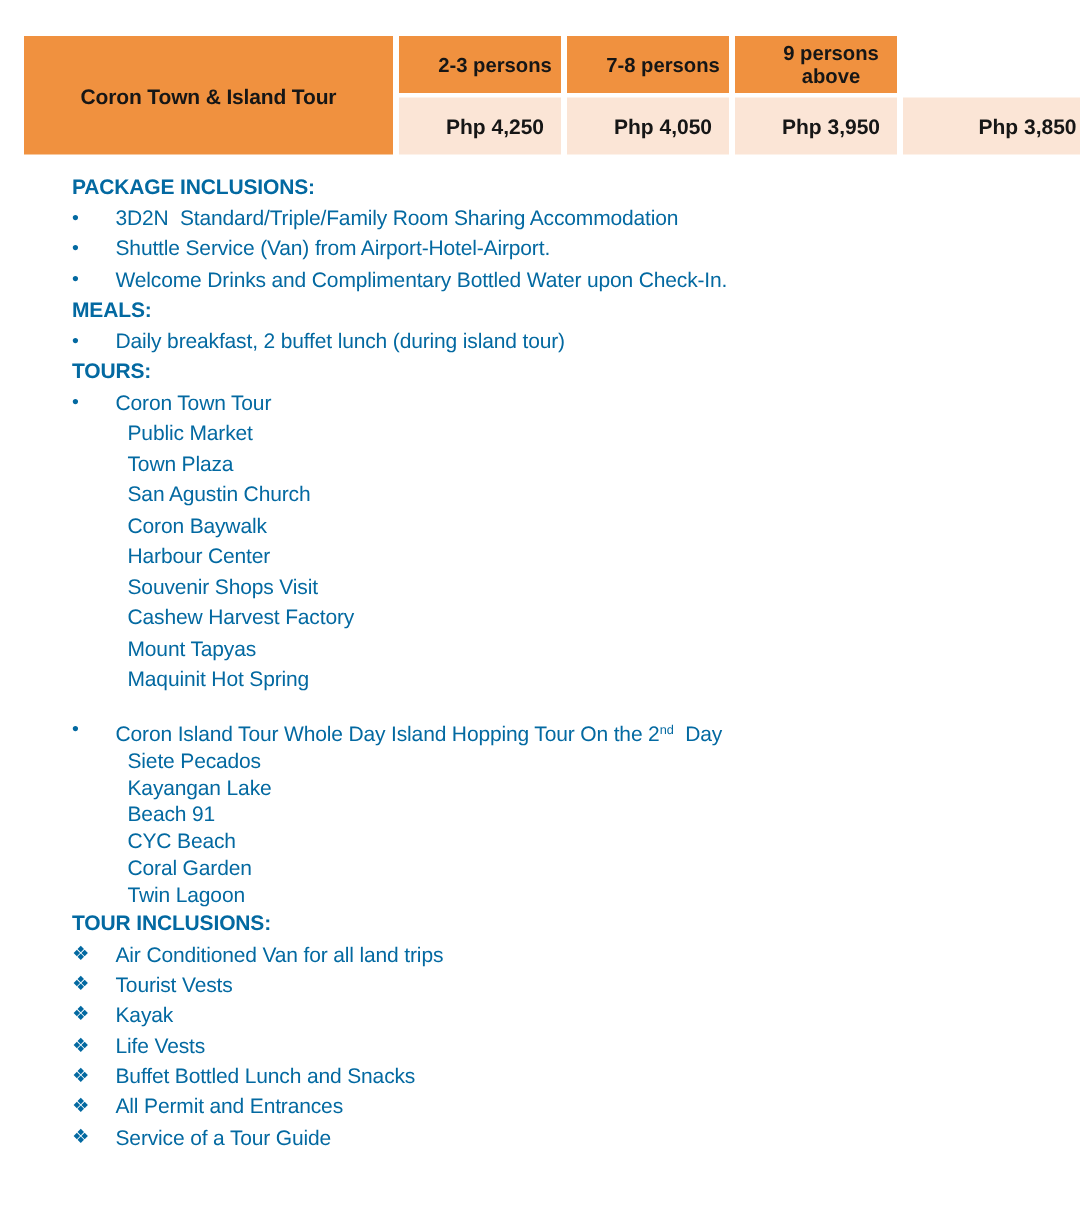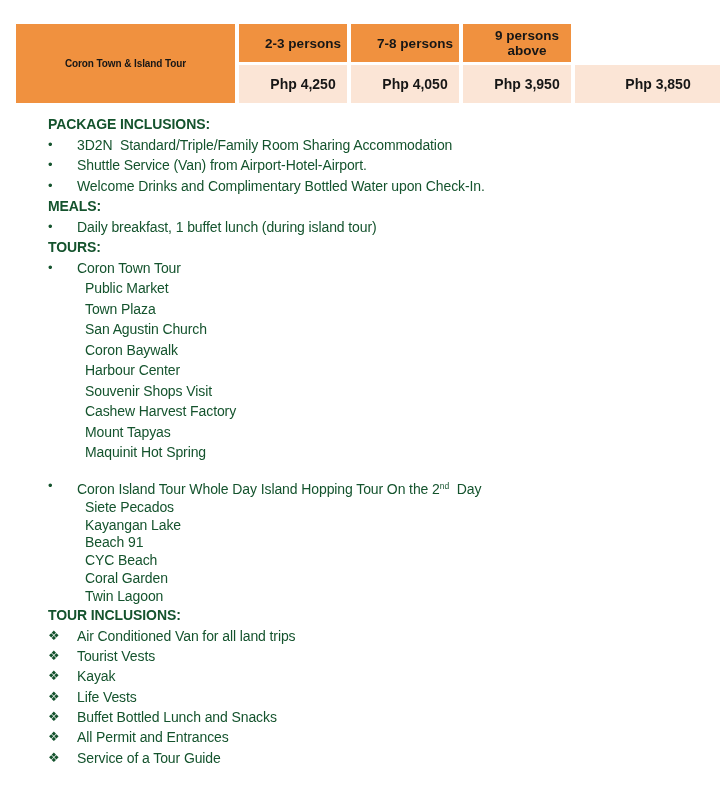--- a/index.html
+++ b/index.html
@@ -13,41 +13,41 @@
   }
   .page { position: relative; width: 720px; height: 808px; background: #ffffff; }
 
   
   .ptable {
     position: absolute; top: 24px; left: 16px;
     display: flex; gap: 4px;
     font-weight: 700; color: #161616;
   }
   .tour-cell {
-    width: 219px; height: 79px;
+    width: 246px; height: 79px;
     background: var(--header-bg, #F0913F);
     display: flex; align-items: center; justify-content: center;
-    text-align: center; font-size: 10px; letter-spacing: -0.1px;
+    text-align: center; font-size: 14px; letter-spacing: -0.1px;
   }
   .tcols { display: flex; flex-direction: column; gap: 3px; }
   .trow { display: flex; gap: 4px; }
   .trow > div {
     width: 108px; height: 38px;
     display: flex; align-items: center; justify-content: center;
     text-align: center;
     padding-left: 20px;
   }
   .trow > div:nth-child(4) { width: 146px; }
   .hrow > div { background: var(--header-bg, #F0913F); font-size: 13.5px; }
   .prow > div { background: var(--price-bg, #FBE5D6); font-size: 14px; }
 
   
   .content {
     position: absolute; top: 114px; left: 48px; width: 645px;
-    font-size: 14px; letter-spacing: -0.1px; color: #14532d;
+    font-size: 14px; letter-spacing: -0.1px; color: #0369a1;
   }
   .heading { font-weight: 700; line-height: 20.5px; }
   .section { }
   .section.first { margin-top: 0; }
   .bline { display: flex; line-height: 20.5px; }
   .marker { flex: 0 0 29px; font-size: 13px; }
   .marker.diamond { font-size: 13px; }
   .txt, .txt span { white-space: pre-wrap; }
   .stops { padding-left: 37px; }
   .stop { line-height: 20.5px; white-space: pre-wrap; }
@@ -96,21 +96,21 @@
           <span class="txt">Welcome Drinks and Complimentary Bottled Water upon Check-In.</span>
         </div>
         </div>
     </div>
 
     <div class="section">
       <div class="heading">MEALS:</div>
       <div>
           <div class="bline">
           <span class="marker">•</span>
-          <span class="txt">Daily breakfast, 1 buffet lunch (during island tour)</span>
+          <span class="txt">Daily breakfast, 2 buffet lunch (during island tour)</span>
         </div>
         </div>
     </div>
 
     <div class="section">
       <div class="heading">TOURS:</div>
 
       <div class="bline">
         <span class="marker">•</span>
         <span class="txt">Coron Town Tour</span>

